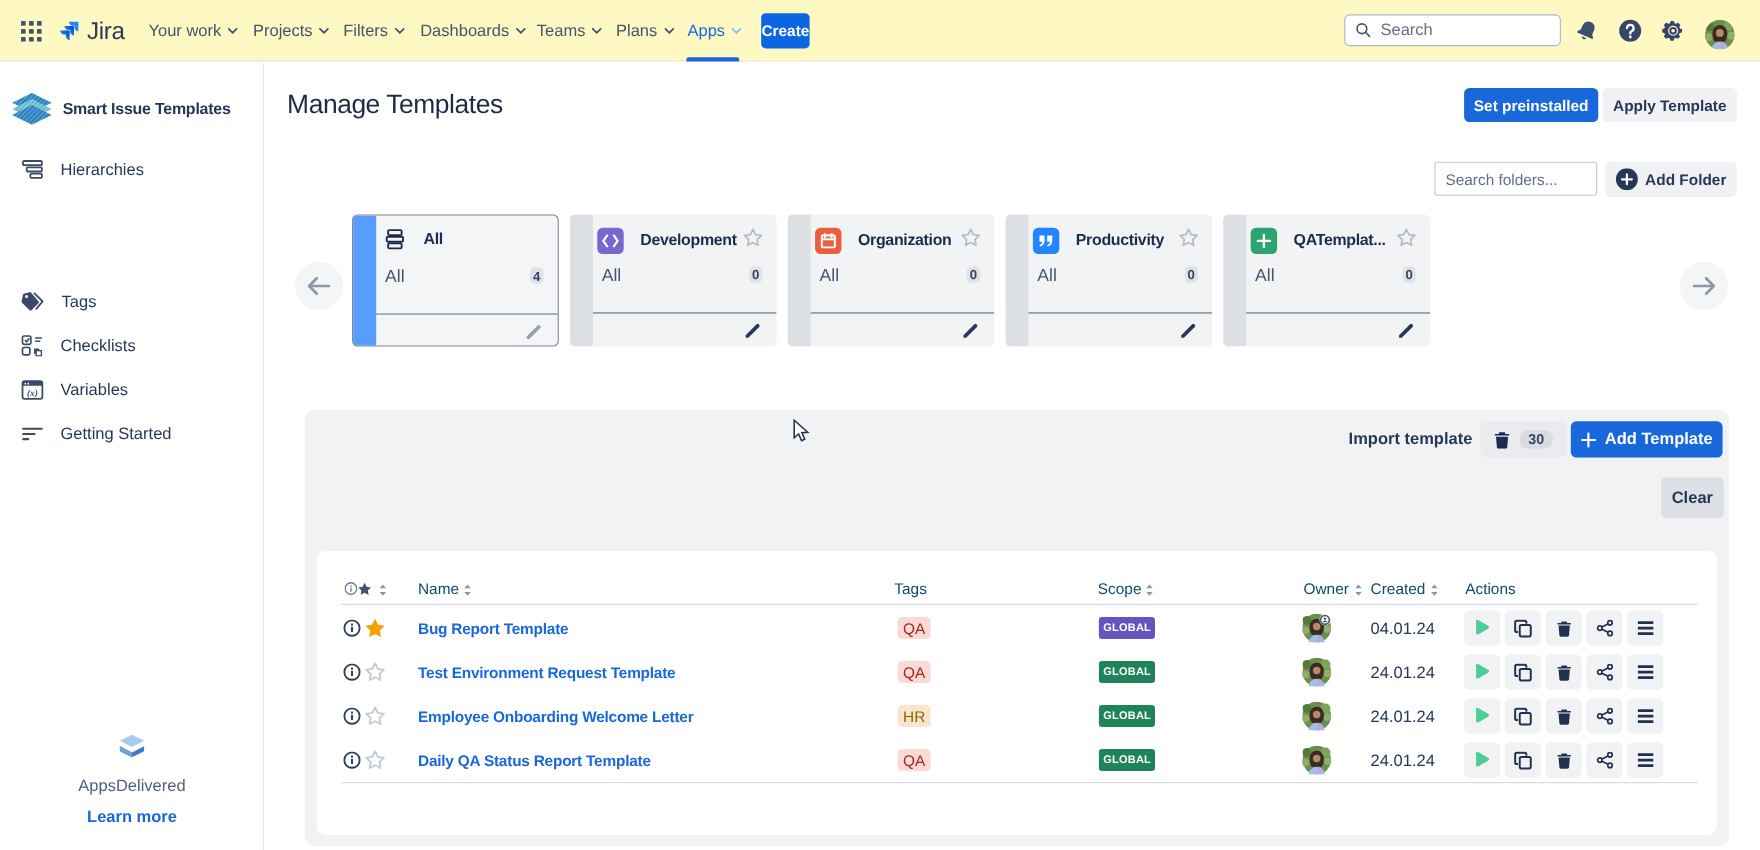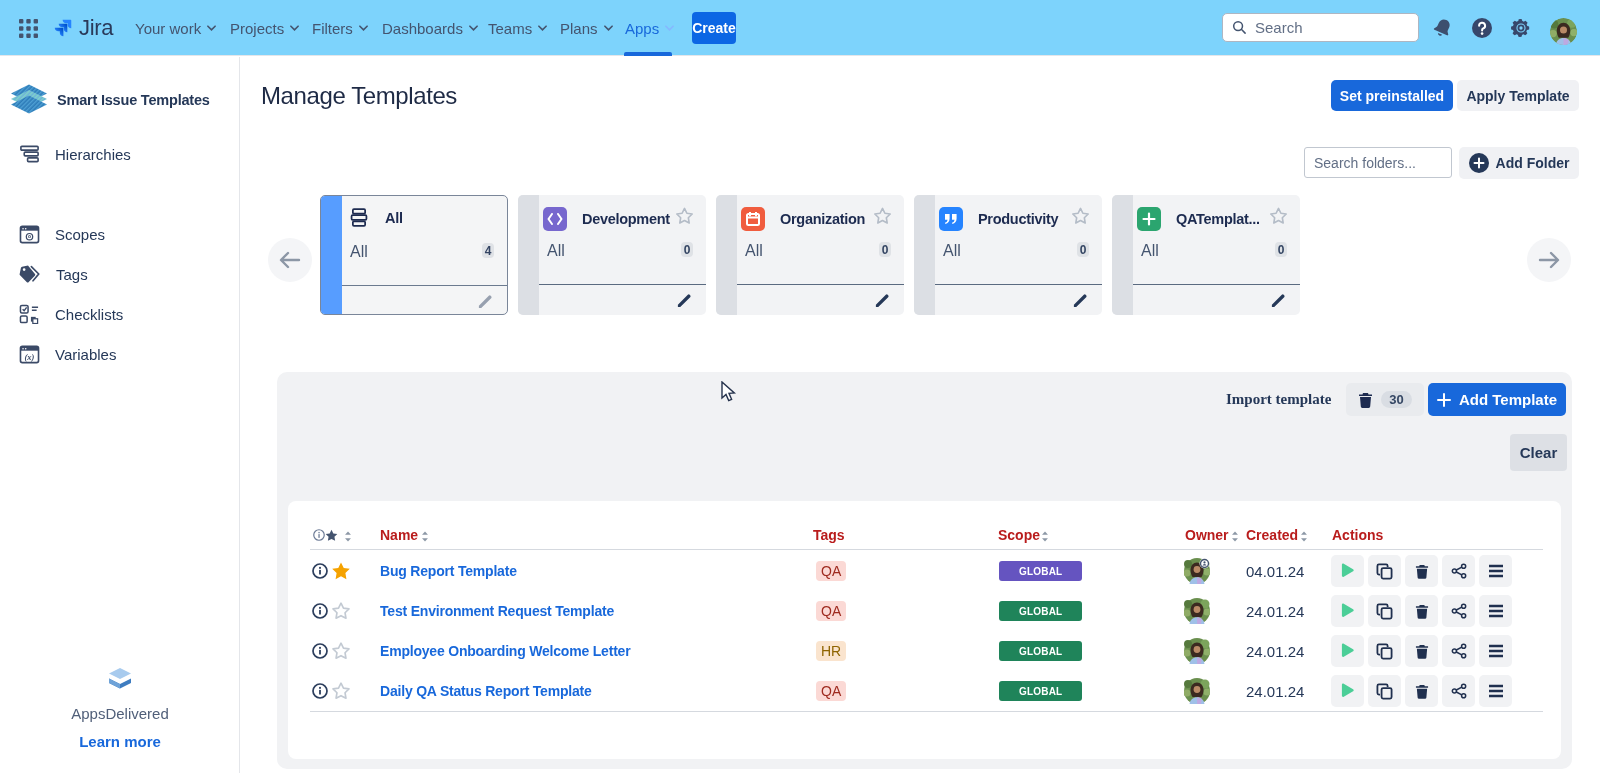--- a/index.html
+++ b/index.html
@@ -1,20 +1,20 @@
 <!DOCTYPE html>
 <html><head>
 <meta charset="utf-8">
 <style>
 * { margin:0; padding:0; box-sizing:border-box; }
 html,body { width:1600px; height:773px; overflow:hidden; background:#fff;
   font-family:"Liberation Sans", sans-serif; color:#172B4D; }
 
 
-.topbar { position:absolute; left:0; top:0; width:1600px; height:56px; background:#7dd3fc;
+.topbar { position:absolute; left:0; top:0; width:1600px; height:56px; background:#fef9c3;
   border-bottom:1px solid #E4E6EA; }
 .gridicon { position:absolute; left:19px; top:19px; width:19px; height:19px; }
 .jiralogo { position:absolute; left:52px; top:15px; height:26px; display:flex; align-items:center; gap:5px; }
 .jiratext { font-size:22px; font-weight:500; color:#2A3A5A; letter-spacing:-0.3px; }
 .nav { position:absolute; left:0; top:0; height:56px; width:1600px; }
 .nav .item { position:absolute; top:0; height:56px; font-size:15px; font-weight:500; color:#44546F; display:flex; align-items:center; gap:6px; }
 .nav .item .chev { width:9px; height:6px; }
 .nav .item.active { color:#1868DB; position:relative; }
 .apps-underline { position:absolute; left:624px; top:52px; width:48px; height:4px; background:#1868DB; border-radius:2px 2px 0 0; }
 .createbtn { position:absolute; left:692px; top:12px; width:44px; height:32px; background:#0C66E4;
@@ -63,44 +63,44 @@
 .card .all { position:absolute; left:29px; top:47px; font-size:16px; color:#44546F; }
 .card .cnt { position:absolute; right:13px; top:47px; min-width:12px; height:15px; background:#DFE2E6;
   border-radius:4px; font-size:12px; font-weight:700; color:#344563; display:flex; align-items:center; justify-content:center; padding:0 2px; }
 .card .div { position:absolute; left:21px; right:0; top:89px; border-top:1px solid #5A6A80; }
 .card.sel .div { left:21px; border-top:1px solid #6B7A8F; }
 .card .pencil { position:absolute; right:13px; top:97px; }
 .card .star { position:absolute; right:10px; top:10px; }
 
 
 .panel { position:absolute; left:277px; top:372px; width:1295px; height:397px; background:#F1F2F4; border-radius:10px; }
-.imp { position:absolute; left:949px; top:19px; font-size:15px; font-weight:700; color:#253858;font-family:Liberation Serif, serif; }
+.imp { position:absolute; left:949px; top:19px; font-size:15px; font-weight:700; color:#253858; }
 .trashbtn { position:absolute; left:1069px; top:11px; width:78px; height:33px; background:#E9EBEE; border-radius:5px;
   display:flex; align-items:center; justify-content:center; gap:8px; }
 .trashbtn .pill { background:#D9DDE3; color:#354764; border-radius:9px; font-size:13px; font-weight:600; padding:1px 8px; }
 .addtpl { position:absolute; left:1151px; top:11px; width:138px; height:33px; border-radius:5px; gap:8px; font-size:15px; }
 .filters { position:absolute; left:13px; top:62px; display:flex; gap:12px; }
 .f-in { width:232px; height:37px; background:#fff; border:1px solid #C8CEDA; border-radius:3px;
   display:flex; align-items:center; justify-content:space-between; padding:0 12px; color:#505F79; font-size:15px; }
 .clearbtn { position:absolute; left:1233px; top:62px; width:57px; height:37px; background:#DDE0E5; border-radius:4px;
   font-size:15px; font-weight:700; color:#253858; display:flex; align-items:center; justify-content:center; }
 
 
 .tcard { position:absolute; left:11px; top:129px; width:1273px; height:258px; background:#fff; border-radius:8px; }
 .thead { position:absolute; left:0; top:0; width:100%; height:48px; }
 .theadline { position:absolute; left:22px; right:18px; top:48px; border-top:1px solid #D5D9DF; }
-.th { position:absolute; top:26px; font-size:14px; font-weight:700; color:#b91c1c; }
+.th { position:absolute; top:26px; font-size:14px; font-weight:400; color:#0c4a6e; }
 .row { position:absolute; left:0; width:100%; height:40px; }
 .rowline { position:absolute; left:22px; right:18px; border-bottom:1px solid #D5D9DF; }
 .link { font-size:14px; font-weight:700; color:#1868DB; letter-spacing:-0.2px; }
 .tag { display:inline-flex; align-items:center; justify-content:center; height:20px; padding:0 5px;
   border-radius:4px; font-size:14px; font-weight:400; }
 .tag.qa { background:#FBD9D5; color:#9E2A1F; }
 .tag.hr { background:#FAE4CE; color:#8F6400; }
-.gbadge { display:inline-flex; align-items:center; justify-content:center; height:20px; padding:0 20px;
+.gbadge { display:inline-flex; align-items:center; justify-content:center; height:20px; padding:0 4px;
   border-radius:3px; font-size:10px; font-weight:700; color:#fff; letter-spacing:0.2px; }
 .gbadge.purple { background:#6554C0; }
 .gbadge.green { background:#1F845A; }
 .acts { position:absolute; display:flex; gap:4px; }
 .abtn { width:33px; height:32px; background:#F1F2F4; border-radius:5px; display:flex; align-items:center; justify-content:center; }
 .date { font-size:15px; color:#253858; }
 </style>
 </head>
 <body>
 
@@ -219,31 +219,20 @@
   </div>
   <div class="sb-item" style="top:78px">
     <svg width="21" height="20" viewBox="0 0 22 20">
         <g fill="none" stroke="#3B4A67" stroke-width="1.7" stroke-linejoin="round">
       <rect x="2" y="2" width="18" height="4" rx="1"></rect>
       <rect x="5.5" y="8" width="14.5" height="4" rx="1"></rect>
       <rect x="9" y="14" width="11" height="4" rx="1"></rect>
         </g>
       </svg>
     Hierarchies</div>
-  <div class="sb-item" style="top:158px">
-    <svg width="21" height="19" viewBox="0 0 22 20">
-        <rect x="1.5" y="1.5" width="19" height="17" rx="2" fill="none" stroke="#3B4A67" stroke-width="1.7"></rect>
-      <path d="M1.8 2h18.4v4H1.8z" fill="#3B4A67"></path>
-      <circle cx="4.2" cy="4" r="0.85" fill="#fff"></circle>
-        <circle cx="7" cy="4" r="0.85" fill="#fff"></circle>
-      <circle cx="11" cy="12.3" r="4" fill="#3B4A67"></circle>
-      <circle cx="11" cy="12.3" r="2.1" fill="none" stroke="#fff" stroke-width="1.2"></circle>
-      <circle cx="11" cy="12.3" r="0.8" fill="#fff"></circle>
-      </svg>
-    Scopes</div>
   <div class="sb-item" style="top:198px">
     <svg width="22" height="20" viewBox="0 0 24 21">
         <g>
       <path d="M10.2 2.2 2.5 4.5l-1 7.6 8.5 7 6.5-7z" fill="none" stroke="#3B4A67" stroke-width="1.7" stroke-linejoin="round" transform="rotate(-10 10 10)" opacity="0"></path>
       <path fill="#3B4A67" d="M9.9 1.2 3.3 2.6a1.6 1.6 0 0 0-1.2 1.2L.7 10.4a1.6 1.6 0 0 0 .44 1.5l7.2 7.2a1.6 1.6 0 0 0 2.3 0l6.6-6.6a1.6 1.6 0 0 0 0-2.3L10 1.6a1.6 1.6 0 0 0-.1-.4zM5.6 7.2a1.5 1.5 0 1 1 .01-3.01 1.5 1.5 0 0 1-.01 3z"></path>
       <path d="M13.5 2.5l8 8-6.2 7.4" fill="none" stroke="#3B4A67" stroke-width="1.8" stroke-linecap="round"></path>
         </g>
       </svg>
     Tags</div>
   <div class="sb-item" style="top:238px">
@@ -260,20 +249,27 @@
     Checklists</div>
   <div class="sb-item" style="top:278px">
     <svg width="21" height="19" viewBox="0 0 22 20">
         <rect x="1.5" y="1.5" width="19" height="17" rx="2" fill="none" stroke="#3B4A67" stroke-width="1.7"></rect>
       <path d="M1.8 2h18.4v4H1.8z" fill="#3B4A67"></path>
       <circle cx="4.2" cy="4" r="0.85" fill="#fff"></circle>
         <circle cx="7" cy="4" r="0.85" fill="#fff"></circle>
       <text x="11" y="15.8" text-anchor="middle" font-size="9" font-style="italic" font-weight="bold" fill="#3B4A67" font-family="Liberation Serif">(x)</text>
       </svg>
     Variables</div>
+  <div class="sb-item" style="top:318px">
+    <svg width="21" height="16" viewBox="0 0 22 17">
+        <g stroke="#3B4A67" stroke-width="2" stroke-linecap="round">
+      <path d="M2 4h18M2 9h11M2 14h5"></path>
+        </g>
+      </svg>
+    Getting Started</div>
   <div class="sb-foot">
     <svg width="26" height="26" viewBox="0 0 26 26">
       <path d="M13 1 24 6.5 13 12 2 6.5Z" fill="#A8CBEE"></path>
       <path d="M2 11.5 13 17l11-5.5V16l-11 5.5L2 16Z" fill="#3E7CC0"></path>
       <path d="M13 17 2 11.5V16l11 5.5z" fill="#6FA3D8"></path>
     </svg>
     <div class="n">AppsDelivered</div>
     <div class="lm">Learn more</div>
   </div>
 </div>

